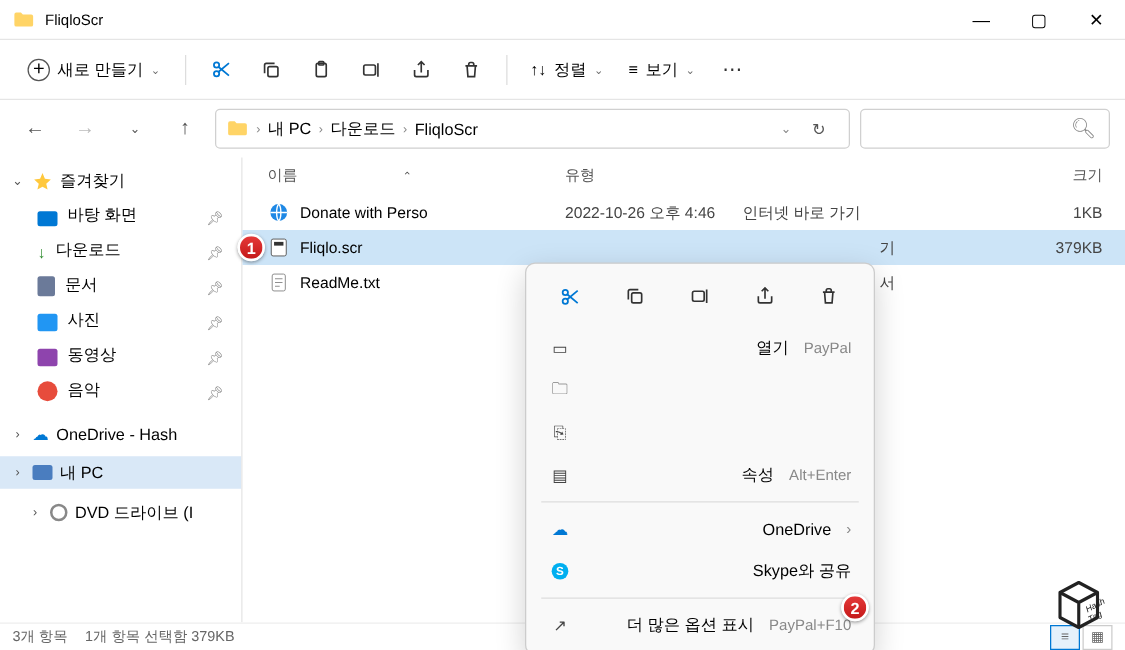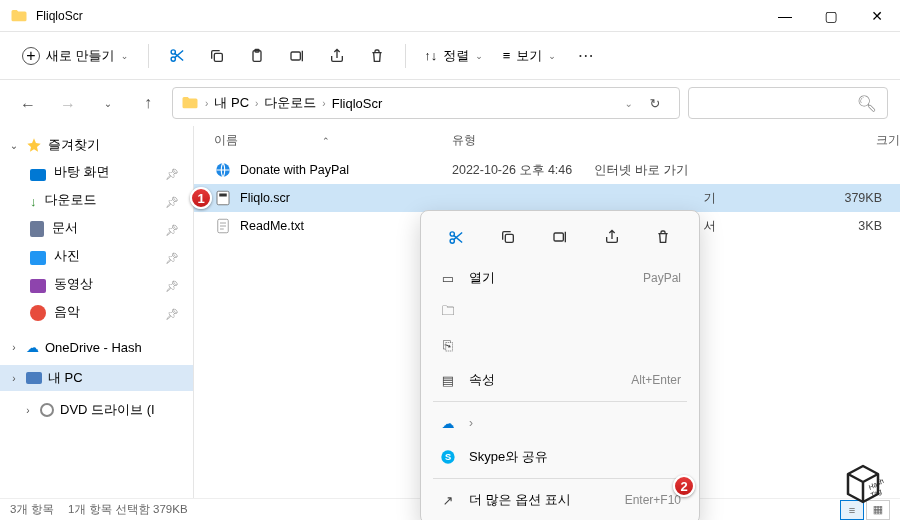--- a/index.html
+++ b/index.html
@@ -40,38 +40,38 @@
     .pin { color: #888; font-size: 11px; margin-left: auto; margin-right: 6px; }
     .exp-arrow { font-size: 10px; color: #555; width: 12px; text-align: center; }
     .dvd-item { padding-left: 30px; }
     
     
     .content { flex: 1; display: flex; flex-direction: column; position: relative; }
     .colheaders { display: flex; height: 30px; align-items: center; font-size: 12px; color: #555; border-bottom: 1px solid transparent; padding-left: 20px; }
     .col-name { width: 238px; display: flex; align-items: center; gap: 84px; }
     .col-date { width: 142px; }
     .col-type { width: 128px; }
-    .col-size { flex: 1; text-align: right; padding-right: 0; }
+    .col-size { flex: 1; text-align: right; padding-right: 18px; }
     .sort-arrow { font-size: 9px; color: #555; }
     
     .filerow { display: flex; align-items: center; height: 28px; font-size: 12.5px; padding-left: 20px; position: relative; }
     .filerow.selected { background: #cce4f7; }
     .fr-name { width: 238px; display: flex; align-items: center; gap: 8px; }
     .fr-date { width: 142px; color: #444; }
     .fr-type { width: 128px; color: #444; }
     .fr-size { flex: 1; text-align: right; padding-right: 18px; color: #444; }
     .fileicon { width: 18px; height: 18px; flex-shrink: 0; }
     
     
     .ctxmenu { position: absolute; left: 420px; top: 210px; width: 280px; background: #f9f9f9; border: 1px solid #ccc; border-radius: 8px; box-shadow: 0 8px 24px rgba(0,0,0,0.18); padding: 6px; font-size: 13px; z-index: 50; }
     .ctx-toolbar { display: flex; justify-content: space-around; padding: 4px 4px 8px; }
     .ctx-tbtn { width: 36px; height: 32px; display: flex; align-items: center; justify-content: center; color: #333; border-radius: 4px; }
     .ctx-item { display: flex; align-items: center; gap: 12px; padding: 8px 12px; border-radius: 4px; }
     .ctx-icon { width: 18px; height: 18px; display: flex; align-items: center; justify-content: center; color: #444; }
-    .ctx-label { flex: 1; }
+    .ctx-label { flex: 1; text-align: right; }
     .ctx-short { color: #888; font-size: 12px; }
     .ctx-sep { height: 1px; background: #ddd; margin: 4px 6px; }
     
     
     .statusbar { position: absolute; bottom: 0; left: 0; right: 0; height: 22px; display: flex; align-items: center; padding: 0 10px; font-size: 11.5px; color: #666; background: #fff; border-top: 1px solid #eee; gap: 14px; }
     .status-views { margin-left: auto; display: flex; gap: 2px; }
     .sv-btn { width: 24px; height: 20px; border: 1px solid #ccc; display: flex; align-items: center; justify-content: center; font-size: 11px; }
     .sv-btn.active { background: #e5f1fb; border-color: #0078d4; }
     
     
@@ -248,24 +248,25 @@
       <div class="col-type">유형</div>
       <div class="col-size">크기</div>
     </div>
 
     <div class="filerow">
       <div class="fr-name">
         <svg class="fileicon" viewBox="0 0 24 24">
             <circle cx="12" cy="12" r="9" fill="#1e88e5"></circle>
             <path d="M3 12h18M12 3c3 3 3 15 0 18M12 3c-3 3-3 15 0 18" stroke="#fff" stroke-width="1.5" fill="none"></path>
           </svg>
-        <span>Donate with PayPal</span>
+        <span>Donate with Perso</span>
       </div>
       <div class="fr-date">2022-10-26 오후 4:46</div>
       <div class="fr-type">인터넷 바로 가기</div>
+      <div class="fr-size">1KB</div>
     </div>
 
     <div class="filerow selected">
       <div class="badge" style="left:-4px;top:3px">1</div>
       <div class="fr-name">
         <svg class="fileicon" viewBox="0 0 24 24">
             <rect x="4" y="3" width="16" height="18" rx="2" fill="#fff" stroke="#555"></rect>
             <rect x="7" y="6" width="10" height="4" fill="#333"></rect>
           </svg>
         <span>Fliqlo.scr</span>
@@ -280,21 +281,20 @@
         <svg class="fileicon" viewBox="0 0 24 24">
             <rect x="5" y="3" width="14" height="18" rx="2" fill="#fff" stroke="#888"></rect>
             <line x1="8" y1="8" x2="16" y2="8" stroke="#888"></line>
             <line x1="8" y1="12" x2="16" y2="12" stroke="#888"></line>
             <line x1="8" y1="16" x2="13" y2="16" stroke="#888"></line>
           </svg>
         <span>ReadMe.txt</span>
       </div>
       <div class="fr-date"></div>
       <div class="fr-type" style="text-align:right;padding-right:6px">서</div>
-      <div class="fr-size">3KB</div>
     </div>
   </div>
 </div>
 
 <div class="ctxmenu">
   <div class="ctx-toolbar">
     <div class="ctx-tbtn">
         <svg width="17" height="17" viewBox="0 0 24 24" fill="none" stroke="#0078d4" stroke-width="2">
           <circle cx="6" cy="7" r="3"></circle>
           <circle cx="6" cy="17" r="3"></circle>
@@ -336,36 +336,37 @@
     <span class="ctx-icon">⎘</span>
   </div>
   <div class="ctx-item">
     <span class="ctx-icon">▤</span>
     <span class="ctx-label">속성</span>
     <span class="ctx-short">Alt+Enter</span>
   </div>
   <div class="ctx-sep"></div>
   <div class="ctx-item">
     <span class="ctx-icon" style="color:#0078d4">☁</span>
+    <span class="ctx-label">OneDrive</span>
     <span class="ctx-short">›</span>
   </div>
   <div class="ctx-item">
     <span class="ctx-icon">
         <svg width="" height="16" viewBox="0 0 24 24">
           <circle cx="12" cy="12" r="10" fill="#00aff0"></circle>
           <text x="12" y="17" text-anchor="middle" fill="#fff" font-size="14" font-weight="bold">S</text>
         </svg>
       </span>
     <span class="ctx-label">Skype와 공유</span>
   </div>
   <div class="ctx-sep"></div>
   <div class="ctx-item" style="position:relative;">
     <span class="ctx-icon">↗</span>
     <span class="ctx-label">더 많은 옵션 표시</span>
-    <span class="ctx-short">Enter+F10</span>
+    <span class="ctx-short">PayPal+F10</span>
     <div class="badge" style="right:-2px;top:-8px">2</div>
   </div>
 </div>
 
 <div class="statusbar">
   <span>3개 항목</span>
   <span>1개 항목 선택함 379KB</span>
   <div class="status-views">
     <div class="sv-btn active">≡</div>
     <div class="sv-btn">▦</div>

